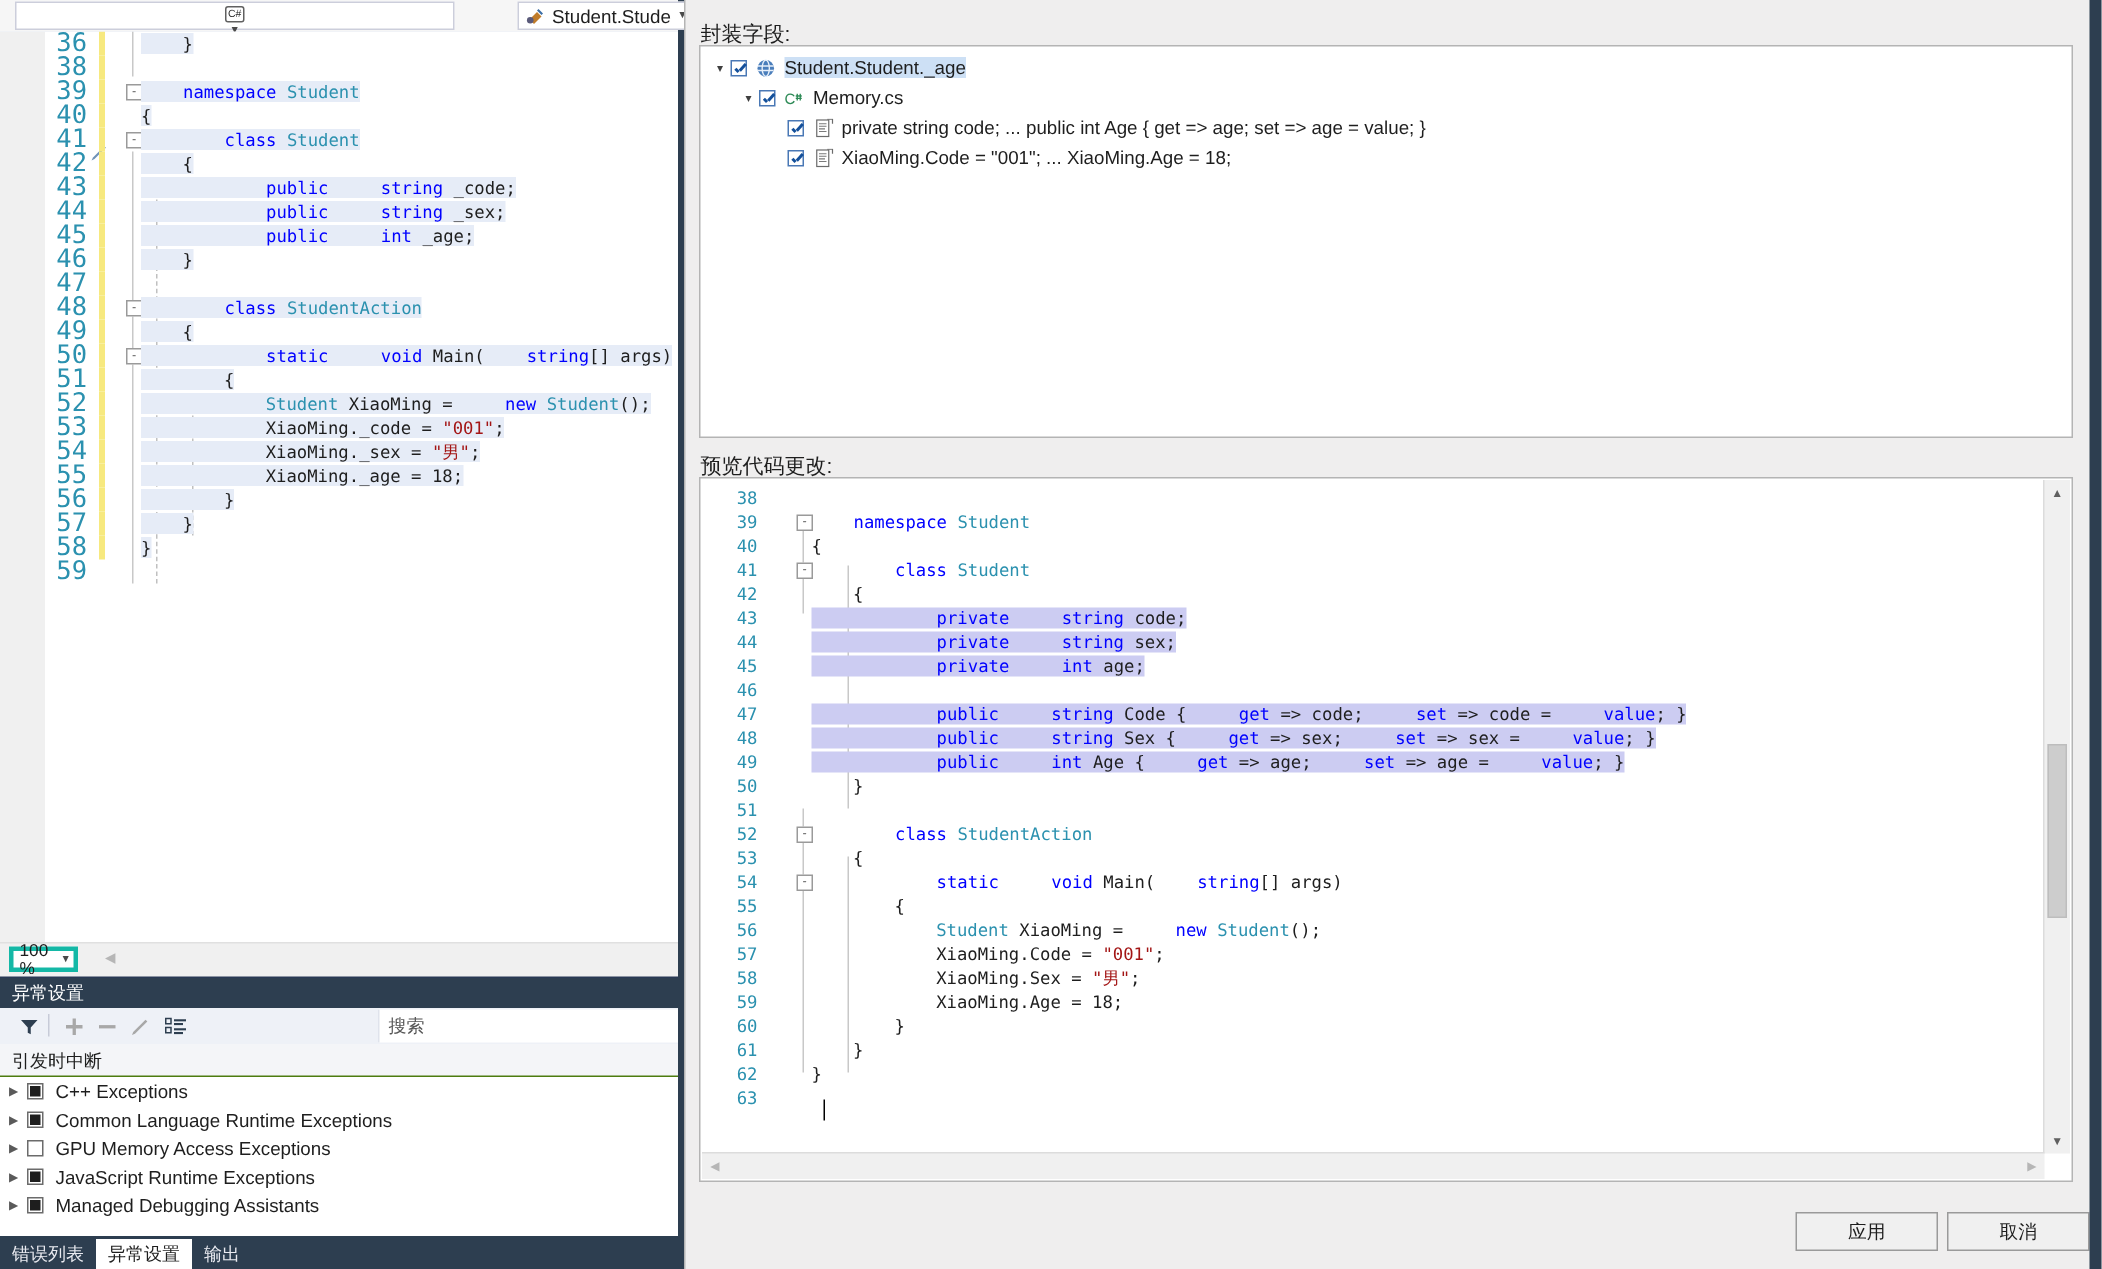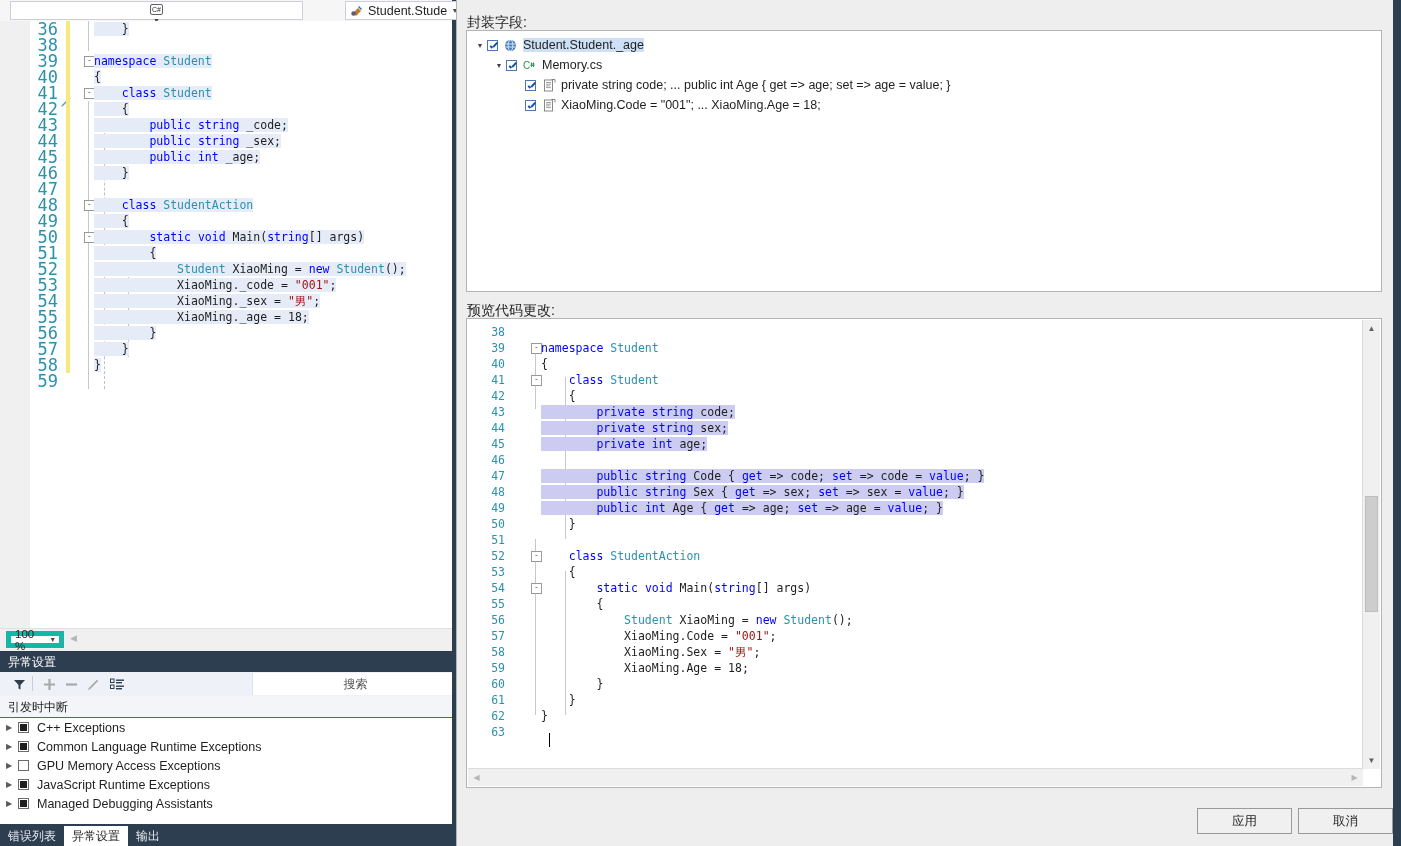--- a/index.html
+++ b/index.html
@@ -29,43 +29,43 @@
   .editor{position:absolute;left:0;top:21px;width:452px;height:607px;background:#fff;overflow:hidden;}
   .ed-strip{position:absolute;left:0;top:0;width:8px;height:607px;background:#f0f0f0;}
   .ed-sel-strip{position:absolute;left:8px;top:0;width:22px;height:607px;background:#f0f0f0;}
   .code-area{position:absolute;left:0;top:0;width:452px;height:607px;font-family:"DejaVu Sans Mono","Liberation Mono",monospace;font-size:11.5px;}
   .ln{position:relative;height:16px;line-height:16px;white-space:pre;}
   .gutnum{position:absolute;left:36px;width:22px;text-align:right;color:#2b91af;font-size:17px;}
   .changebar{position:absolute;left:66px;top:0;width:4px;height:100%;background:#f7e97f;}
   .fold{position:absolute;left:84px;top:3px;width:9px;height:9px;border:1px solid #9a9a9a;background:#fff;color:#555;font-size:8px;line-height:7px;text-align:center;}
   .codetext{position:absolute;left:94px;top:0;}
   .hl{background:#e6ecf7;}
-  .kw{color:#0000ff;}
+  .kw{color:#0000ff;margin-left:28px;}
   .tp{color:#2b91af;}
   .st{color:#a31515;}
   .pl{color:#1e1e1e;}
   .guide{position:absolute;width:0;border-left:1px dashed #c0c0c0;}
   .vline{position:absolute;width:0;border-left:1px solid #c8c8c8;}
   .pencil{position:absolute;left:60px;top:3px;width:12px;height:11px;}
 
   
   .zoombar{position:absolute;left:0;top:628px;width:452px;height:22px;background:#f0f0f0;border-top:1px solid #e0e0e0;}
-  .zoomsel{position:absolute;left:6px;top:2px;width:58px;height:17px;background:#fff;border:5px solid #14b8a6;display:flex;align-items:center;box-sizing:border-box;}
+  .zoomsel{position:absolute;left:6px;top:2px;width:46px;height:17px;background:#fff;border:3px solid #14b8a6;display:flex;align-items:center;box-sizing:border-box;}
   .zoomsel .zt{font-size:11.5px;padding-left:4px;flex:1 1 auto;}
   .zoomsel .za{font-size:7px;width:13px;text-align:center;color:#4a4a4a;}
   .hsb-left{position:absolute;left:70px;top:4px;font-size:9px;color:#b6b6b6;}
 
   
   .expane{position:absolute;left:0;top:652px;width:452px;height:194px;background:#fff;}
   .ex-title{position:absolute;left:0;top:0;width:452px;height:20px;background:#2d3e50;color:#fff;font-size:12px;line-height:20px;padding-left:8px;box-sizing:border-box;}
   .ex-toolbar{position:absolute;left:0;top:20px;width:452px;height:24px;background:#eef1f7;border-bottom:1px solid #dfe3ec;}
   .tb-btn{position:absolute;top:3px;width:18px;height:18px;display:flex;align-items:center;justify-content:center;}
   .tb-sep{position:absolute;top:4px;width:1px;height:15px;background:#c7cbd8;}
   .ex-search{position:absolute;left:252px;top:21px;width:200px;height:22px;background:#fff;border-left:1px solid #dfe3ec;box-sizing:border-box;}
-  .ex-search span{font-size:12px;color:#555;line-height:22px;padding-left:6px;display:block;text-align:center;}
+  .ex-search span{font-size:12px;color:#555;line-height:22px;padding-left:6px;display:block;}
   .ex-colhdr{position:absolute;left:0;top:44px;width:452px;height:22px;background:#f4f5f8;border-bottom:1px solid #4d7c0f;font-size:12px;color:#1e1e1e;line-height:22px;padding-left:8px;box-sizing:border-box;}
   .ex-list{position:absolute;left:0;top:66px;width:452px;height:106px;overflow:hidden;background:#fff;}
   .ex-row{height:19px;display:flex;align-items:center;font-size:12.5px;color:#1e1e1e;}
   .ex-arrow{width:18px;text-align:center;color:#5a5a5a;font-size:8px;}
   .ex-chk{width:11px;height:11px;border:1px solid #6b6b6b;background:#fff;position:relative;margin-right:8px;box-sizing:border-box;}
   .ex-chk.on::after{content:"";position:absolute;left:1px;top:1px;right:1px;bottom:1px;background:#1e1e1e;}
 
   
   .btabs{position:absolute;left:0;top:824px;width:452px;height:22px;background:#2d3e50;display:flex;align-items:flex-end;}
   .btab{height:20px;line-height:20px;padding:0 8px;font-size:12px;color:#e9eaf0;}

